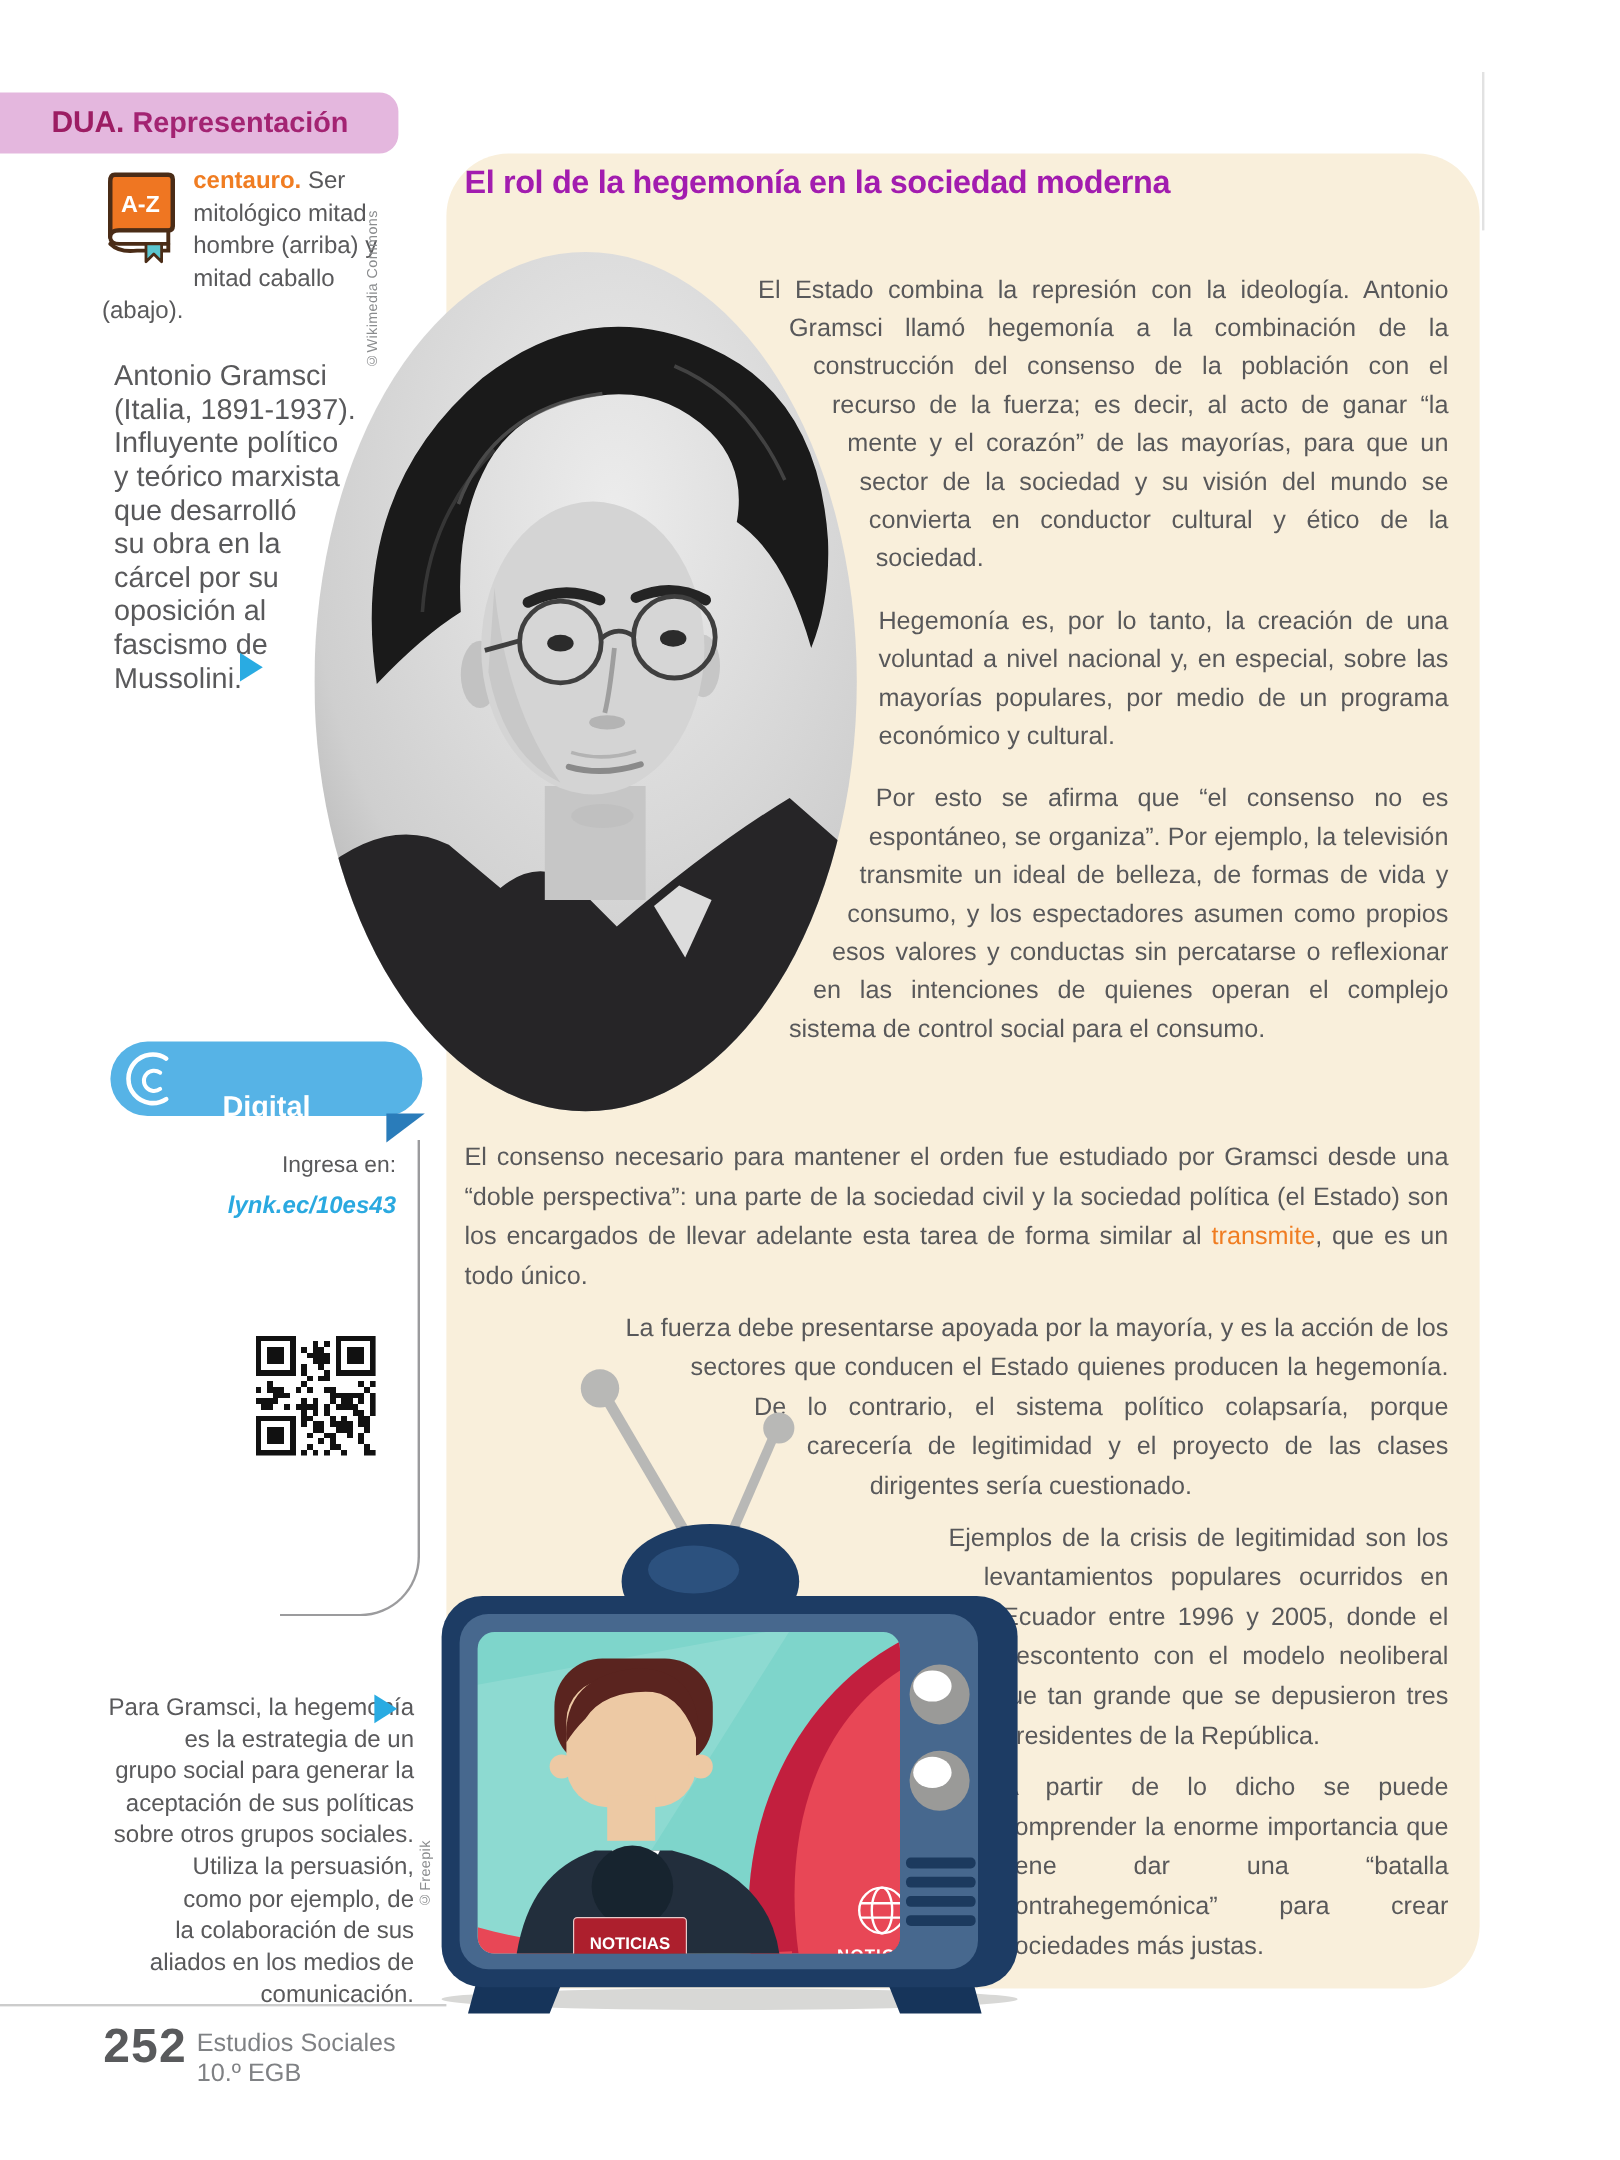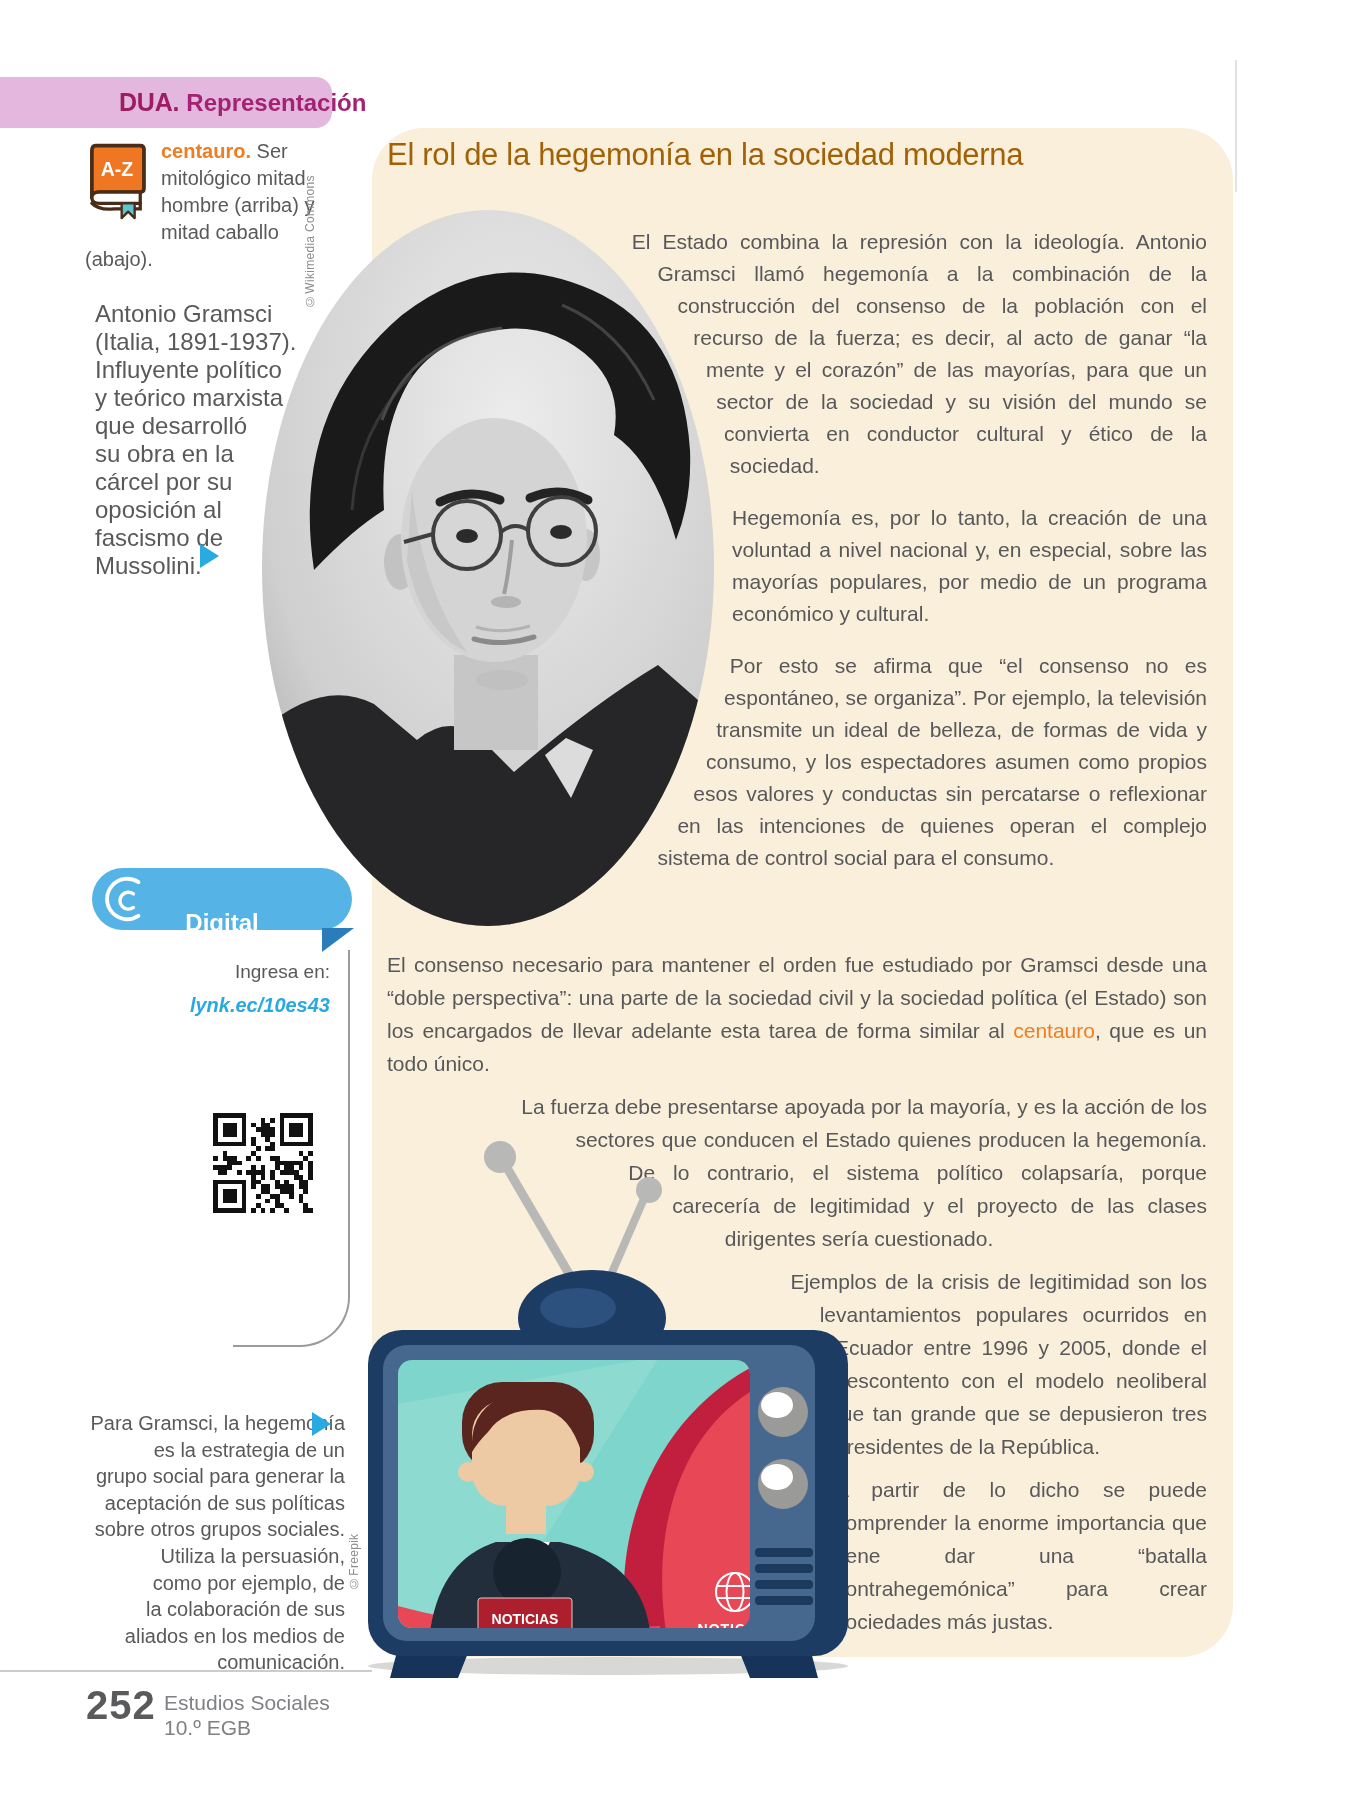--- a/index.html
+++ b/index.html
@@ -2,21 +2,21 @@
 <html lang="es"><head>
 <meta charset="utf-8">
 <style>
   html,body{margin:0;padding:0;background:#ffffff;}
   .page{position:relative;width:1350px;height:1800px;background:#ffffff;overflow:hidden;
         font-family:"Liberation Sans","DejaVu Sans",sans-serif;color:#58585a;}
   .abs{position:absolute;}
 
   
   .dua-badge{left:0;top:77px;width:332px;height:51px;background:#e4b7de;
-             border-radius:0 16px 16px 0;display:flex;align-items:center;padding-left:119px;box-sizing:border-box;}
+             border-radius:0 16px 16px 0;display:flex;align-items:center;padding-left:43px;box-sizing:border-box;}
   .dua-badge .dua{font-weight:800;color:#9c1d63;font-size:25px;letter-spacing:-0.2px;}
   .dua-badge .rep{font-weight:700;color:#a32372;font-size:24px;margin-left:7px;}
 
   
   .glossary{left:85px;top:138px;width:252px;font-size:20px;line-height:27px;color:#59595b;}
   .glossary .icon{float:left;width:64px;height:80px;margin:2px 12px 2px 0;}
   .glossary .term{color:#f07d22;font-weight:700;}
 
   .vcredit{color:#8a8c8e;font-size:12px;letter-spacing:0.3px;
            writing-mode:vertical-rl;transform:rotate(180deg);white-space:nowrap;}
@@ -24,21 +24,21 @@
   .fp-credit{left:347px;top:1480px;height:110px;}
 
   
   .bio{left:95px;top:300px;width:230px;font-size:24px;line-height:28px;color:#59595b;white-space:pre-line;}
   .play{width:0;height:0;border-left:19px solid #29abe2;border-top:12px solid transparent;border-bottom:12px solid transparent;}
 
   
   .panel{left:372px;top:128px;width:861px;height:1529px;background:#f9efdb;border-radius:52px;}
   .crop-mark{left:1235px;top:60px;width:2px;height:132px;background:#e2e2e2;}
 
-  .title{left:387px;top:137px;width:800px;font-size:31px;font-weight:400;color:#a16207;letter-spacing:-0.3px;}
+  .title{left:387px;top:137px;width:800px;font-size:27px;font-weight:700;color:#a21caf;letter-spacing:-0.3px;}
 
   .col{left:387px;width:820px;font-size:21px;line-height:32px;color:#58585a;text-align:justify;}
   .col1{top:226px;}
   .col2{top:948px;line-height:33px;}
   .col p{margin:0 0 20px 0;}
   .col2 p{margin:0 0 10px 0;}
   .oval-spacer{float:left;width:345px;height:710px;
                shape-outside:ellipse(240px 370px at 101px 340px);shape-margin:8px;}
   .tv-spacer{float:left;width:448px;height:712px;shape-margin:10px;
              shape-outside:polygon(0px 175px,115px 175px,230px 245px,290px 290px,390px 350px,430px 395px,448px 430px,448px 712px,0px 712px);}
@@ -160,21 +160,21 @@
 
   <div class="abs col col1">
     <div class="oval-spacer"></div>
     <p>El Estado combina la represión con la ideología. Antonio Gramsci llamó hegemonía a la combinación de la construcción del consenso de la población con el recurso de la fuerza; es decir, al acto de ganar “la mente y el corazón” de las mayorías, para que un sector de la sociedad y su visión del mundo se convierta en conductor cultural y ético de la sociedad.</p>
     <p>Hegemonía es, por lo tanto, la creación de una voluntad a nivel nacional y, en especial, sobre las mayorías populares, por medio de un programa económico y cultural.</p>
     <p>Por esto se afirma que “el consenso no es espontáneo, se organiza”. Por ejemplo, la televisión transmite un ideal de belleza, de formas de vida y consumo, y los espectadores asumen como propios esos valores y conductas sin percatarse o reflexionar en las intenciones de quienes operan el complejo sistema de control social para el consumo.</p>
   </div>
 
   <div class="abs col col2">
     <div class="tv-spacer"></div>
-    <p><span>El consenso necesario para mantener el orden fue estudiado por Gramsci desde una “doble perspectiva”: una parte de la sociedad civil y la sociedad política (el Estado) son los encargados de llevar adelante esta tarea de forma similar al </span><span class="orange">centauro</span><span>, que es un todo único.</span></p>
+    <p><span>El consenso necesario para mantener el orden fue estudiado por Gramsci desde una “doble perspectiva”: una parte de la sociedad civil y la sociedad política (el Estado) son los encargados de llevar adelante esta tarea de forma similar al </span><span class="orange">transmite</span><span>, que es un todo único.</span></p>
     <p>La fuerza debe presentarse apoyada por la mayoría, y es la acción de los sectores que conducen el Estado quienes producen la hegemonía. De lo contrario, el sistema político colapsaría, porque carecería de legitimidad y el proyecto de las clases dirigentes sería cuestionado.</p>
     <p>Ejemplos de la crisis de legitimidad son los levantamientos populares ocurridos en Ecuador entre 1996 y 2005, donde el descontento con el modelo neoliberal fue tan grande que se depusieron tres presidentes de la República.</p>
     <p>A partir de lo dicho se puede comprender la enorme importancia que tiene dar una “batalla contrahegemónica” para crear sociedades más justas.</p>
   </div>
 
   <div class="abs digital-pill">
     <span class="digital-logo">
       <svg viewBox="0 0 64 64" width="54" height="54">
         <path d="M48 12 A24 24 0 1 0 48 52" fill="none" stroke="#ffffff" stroke-width="4.5" stroke-linecap="round"></path>
         <path d="M42 26 A10 10 0 1 0 42 42" fill="none" stroke="#ffffff" stroke-width="4" stroke-linecap="round"></path>

